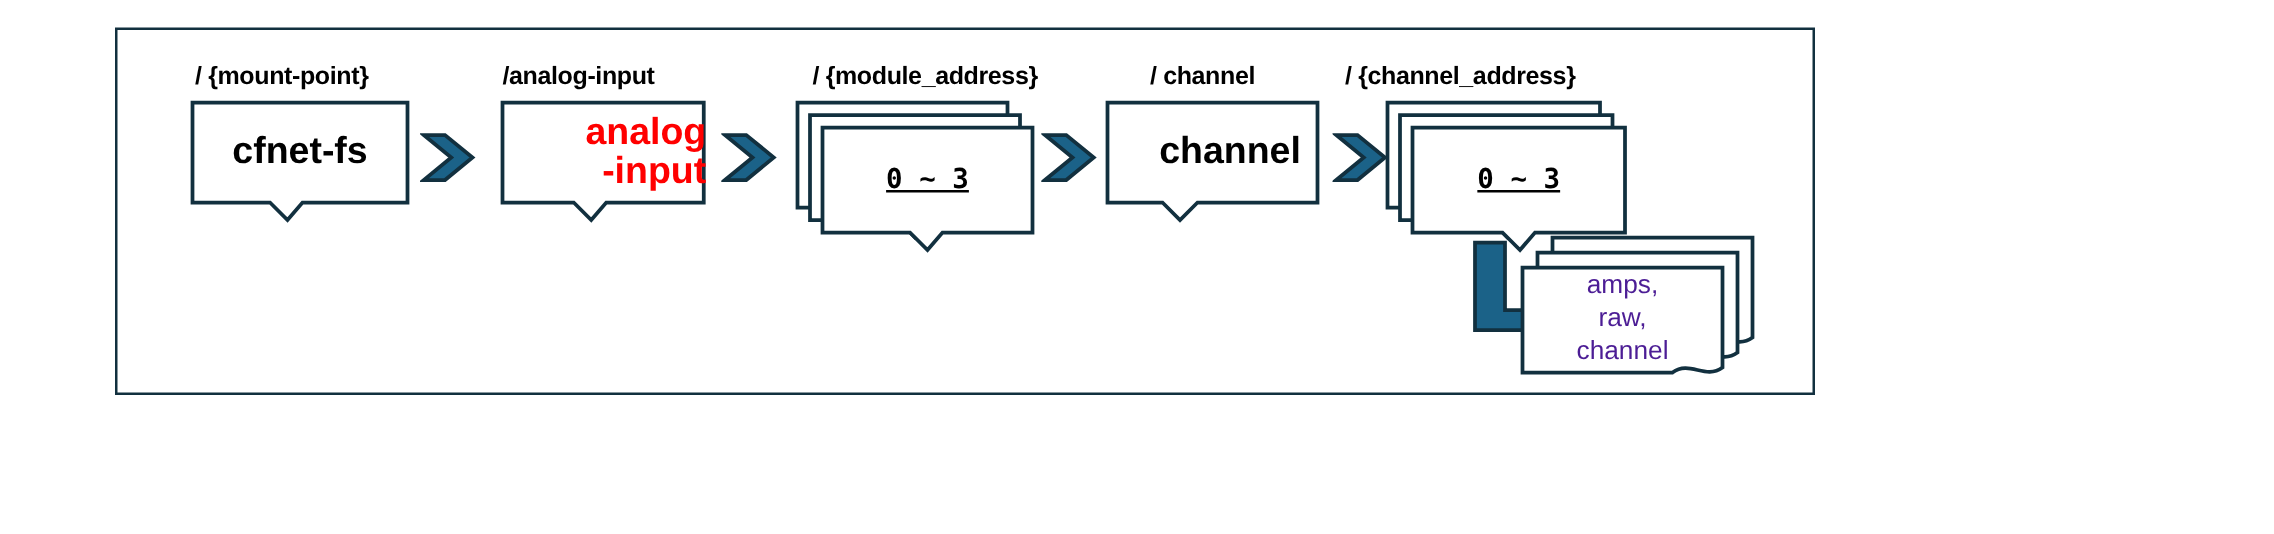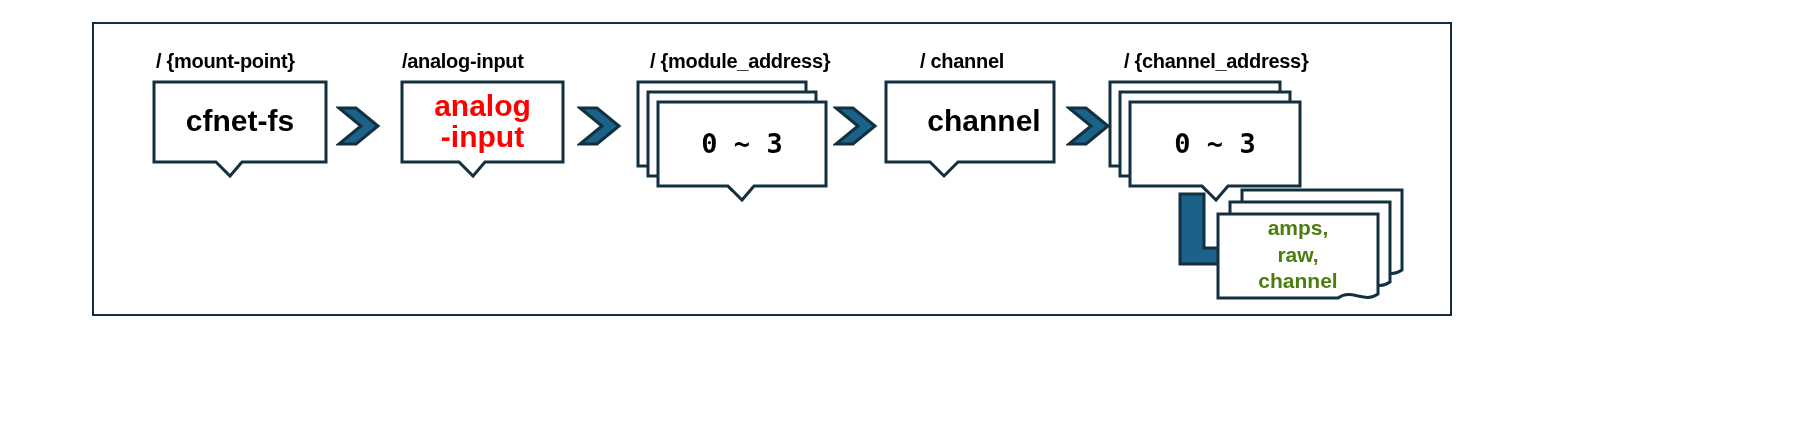--- a/index.html
+++ b/index.html
@@ -53,36 +53,37 @@
     align-items: center;
     justify-content: center;
     text-align: center;
     font-family: "Liberation Sans", sans-serif;
     font-weight: bold;
     font-size: 30px;
     color: #000000;
     line-height: 1.05;
     pointer-events: none;
   }
-  .folder-label.red { color: #ff0000; }
+  .folder-label.red { color: #ff0000; align-items: flex-end; }
   .folder-label.mono {
     font-family: "DejaVu Sans Mono", monospace;
     font-weight: bold;
-    font-size: 27px;
+    font-size: 22px;
+    text-decoration: underline;
   }
   .doc-label {
     position: absolute;
     display: flex;
     align-items: center;
     justify-content: center;
     text-align: center;
     font-family: "Liberation Sans", sans-serif;
-    font-weight: bold;
+    font-weight: normal;
     font-size: 21px;
-    color: #4d7c0f;
+    color: #4c1d95;
     line-height: 1.28;
     pointer-events: none;
   }
   .arrow {
     position: absolute;
   }
 </style>
 </head>
 <body>
 
@@ -140,21 +141,21 @@
       <path d="M2,2 L170,2 L170,82 L74,82 L60,96 L46,82 L2,82 Z" fill="#ffffff" stroke="#12303f" stroke-width="3" stroke-linejoin="miter"></path>
     </svg>
     <div class="folder-label" style="left:0px; top:30px; width:200px; height:82px;">channel</div>
   </div>
 
   <svg class="arrow" style="left:1066px; top:104px;" width="56" height="44" viewBox="0 0 56 44">
     <path d="M3,4 L25,22 L3,40 L20,40 L42,22 L20,4 Z" fill="#1b6288" stroke="#12303f" stroke-width="3" stroke-linejoin="miter"></path>
   </svg>
 
   <div class="node" style="left:1108px; top:50px;">
-    <div class="node-caption" style="left:-32px; top:0px;margin-left:48px;">/ {channel_address}</div>
+    <div class="node-caption" style="left:-32px; top:0px;">/ {channel_address}</div>
     <svg class="folder-svg" style="position:absolute; left:0px; top:30px;" width="200" height="112" viewBox="0 0 200 112">
       <path d="M2,2 L172,2 L172,86 L100,86 L88,100 L74,86 L2,86 Z" fill="#ffffff" stroke="#12303f" stroke-width="3" stroke-linejoin="miter"></path>
       <path d="M12,12 L182,12 L182,96 L110,96 L98,110 L84,96 L12,96 Z" fill="#ffffff" stroke="#12303f" stroke-width="3" stroke-linejoin="miter"></path>
       <path d="M22,22 L192,22 L192,106 L120,106 L108,120 L94,106 L22,106 Z" fill="#ffffff" stroke="#12303f" stroke-width="3" stroke-linejoin="miter"></path>
     </svg>
     <div class="folder-label mono" style="left:22px; top:52px; width:170px; height:84px;">0 ~ 3</div>
   </div>
 
   <svg class="arrow" style="left:1176px; top:190px;" width="70" height="90" viewBox="0 0 70 90">
     <path d="M4,4 L28,4 L28,58 L46,58 L46,42 L66,66 L46,88 L46,74 L4,74 Z" fill="#1b6288" stroke="#12303f" stroke-width="3" stroke-linejoin="miter"></path>

